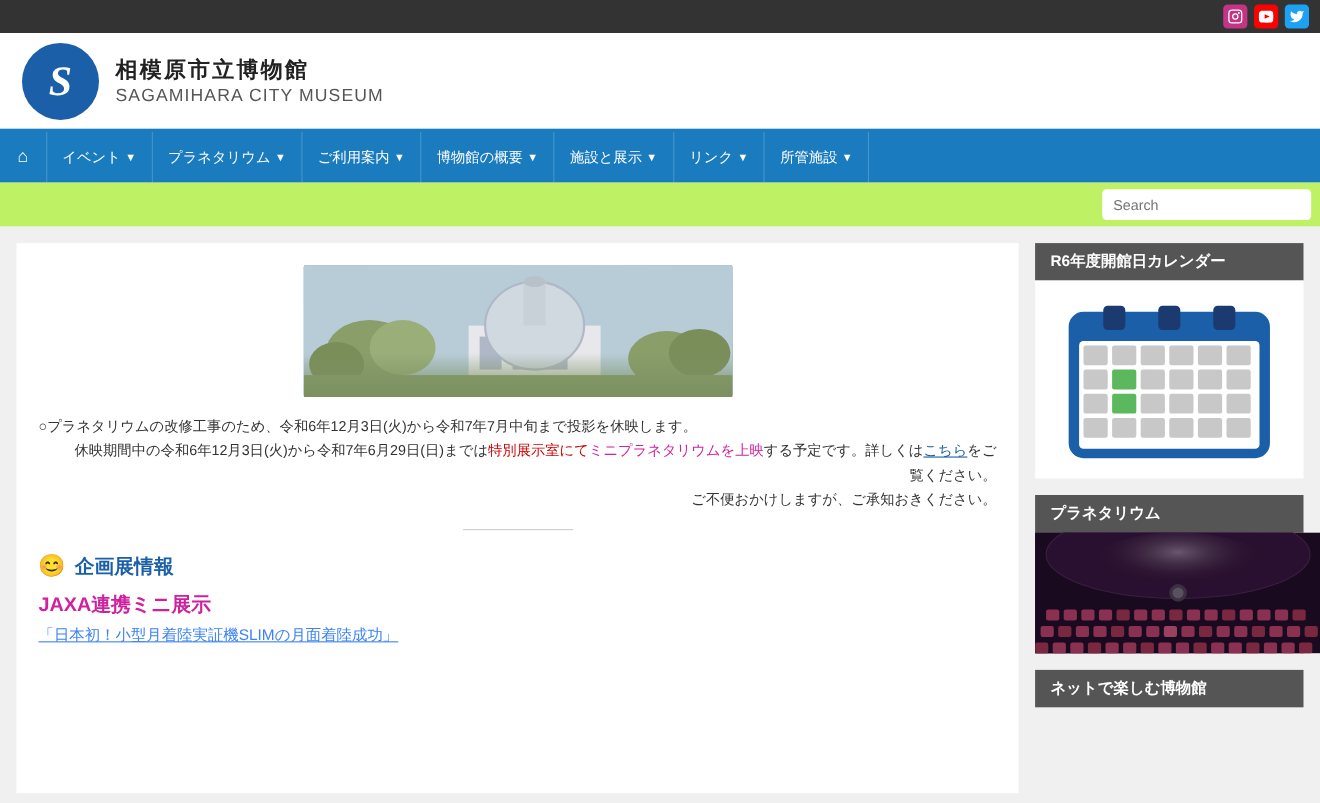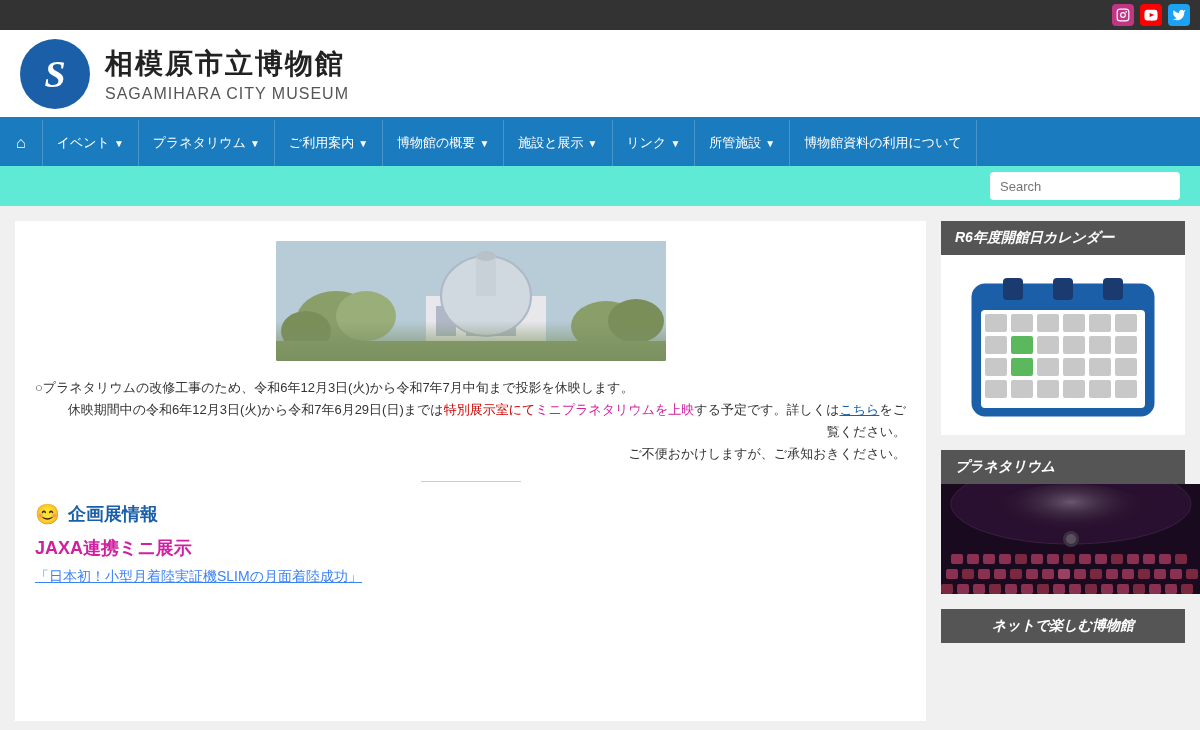--- a/index.html
+++ b/index.html
@@ -44,21 +44,21 @@
     }
     .logo-s {
       color: white;
       font-size: 38px;
       font-weight: bold;
       font-style: italic;
       font-family: serif;
     }
     .logo-text { display: flex; flex-direction: column; }
     .logo-title {
-      font-size: 28px;
+      font-size: 20px;
       font-weight: bold;
       color: #222;
       letter-spacing: 2px;
     }
     .logo-subtitle {
       font-size: 16px;
       color: #555;
       letter-spacing: 1px;
       margin-top: 2px;
     }
@@ -79,26 +79,26 @@
       font-size: 13px;
       border-right: 1px solid rgba(255,255,255,0.2);
       white-space: nowrap;
       gap: 4px;
     }
     .nav-item.home { padding: 0 16px; font-size: 16px; }
     .nav-arrow { font-size: 10px; }
 
     
     .search-bar {
-      background: #5eead4;
+      background: #bef264;
       height: 40px;
       display: flex;
       align-items: center;
       justify-content: flex-end;
-      padding-right: 20px;
+      padding-right: 8px;
     }
     .search-input {
       width: 190px;
       height: 28px;
       border-radius: 4px;
       border: none;
       padding: 0 10px;
       font-size: 13px;
       background: white;
       color: #888;
@@ -187,21 +187,20 @@
       color: #3b82f6;
       font-size: 14px;
       cursor: pointer;
       text-decoration: underline;
     }
 
     
     .sidebar {
       width: 244px;
       flex-shrink: 0;
-      font-style: italic;
     }
 
     .sidebar-section {
       margin-bottom: 15px;
     }
     .sidebar-header {
       background: #555;
       color: white;
       padding: 8px 14px;
       font-size: 14px;
@@ -229,21 +228,20 @@
       display: block;
     }
 
     
     .net-section-header {
       background: #555;
       color: white;
       padding: 8px 14px;
       font-size: 14px;
       font-weight: bold;
-      text-align: center;
     }
   </style>
 </head>
 <body>
 
 <div class="top-bar">
   <div class="social-icon insta">
     <svg width="14" height="14" viewBox="0 0 24 24" fill="white">
       <rect x="2" y="2" width="20" height="20" rx="5" ry="5" stroke="white" stroke-width="2" fill="none"></rect>
       <circle cx="12" cy="12" r="4" stroke="white" stroke-width="2" fill="none"></circle>
@@ -294,23 +292,20 @@
     <span>施設と展示</span>
     <span class="nav-arrow">▼</span>
   </div>
   <div class="nav-item">
     <span>リンク</span>
     <span class="nav-arrow">▼</span>
   </div>
   <div class="nav-item">
     <span>所管施設</span>
     <span class="nav-arrow">▼</span>
-  </div>
-  <div class="nav-item">
-    <span>博物館資料の利用について</span>
   </div>
 </nav>
 
 <div class="search-bar">
   <input type="text" class="search-input" placeholder="Search" style="">
 </div>
 
 <div class="main-layout">
 
   <div class="content-area">

